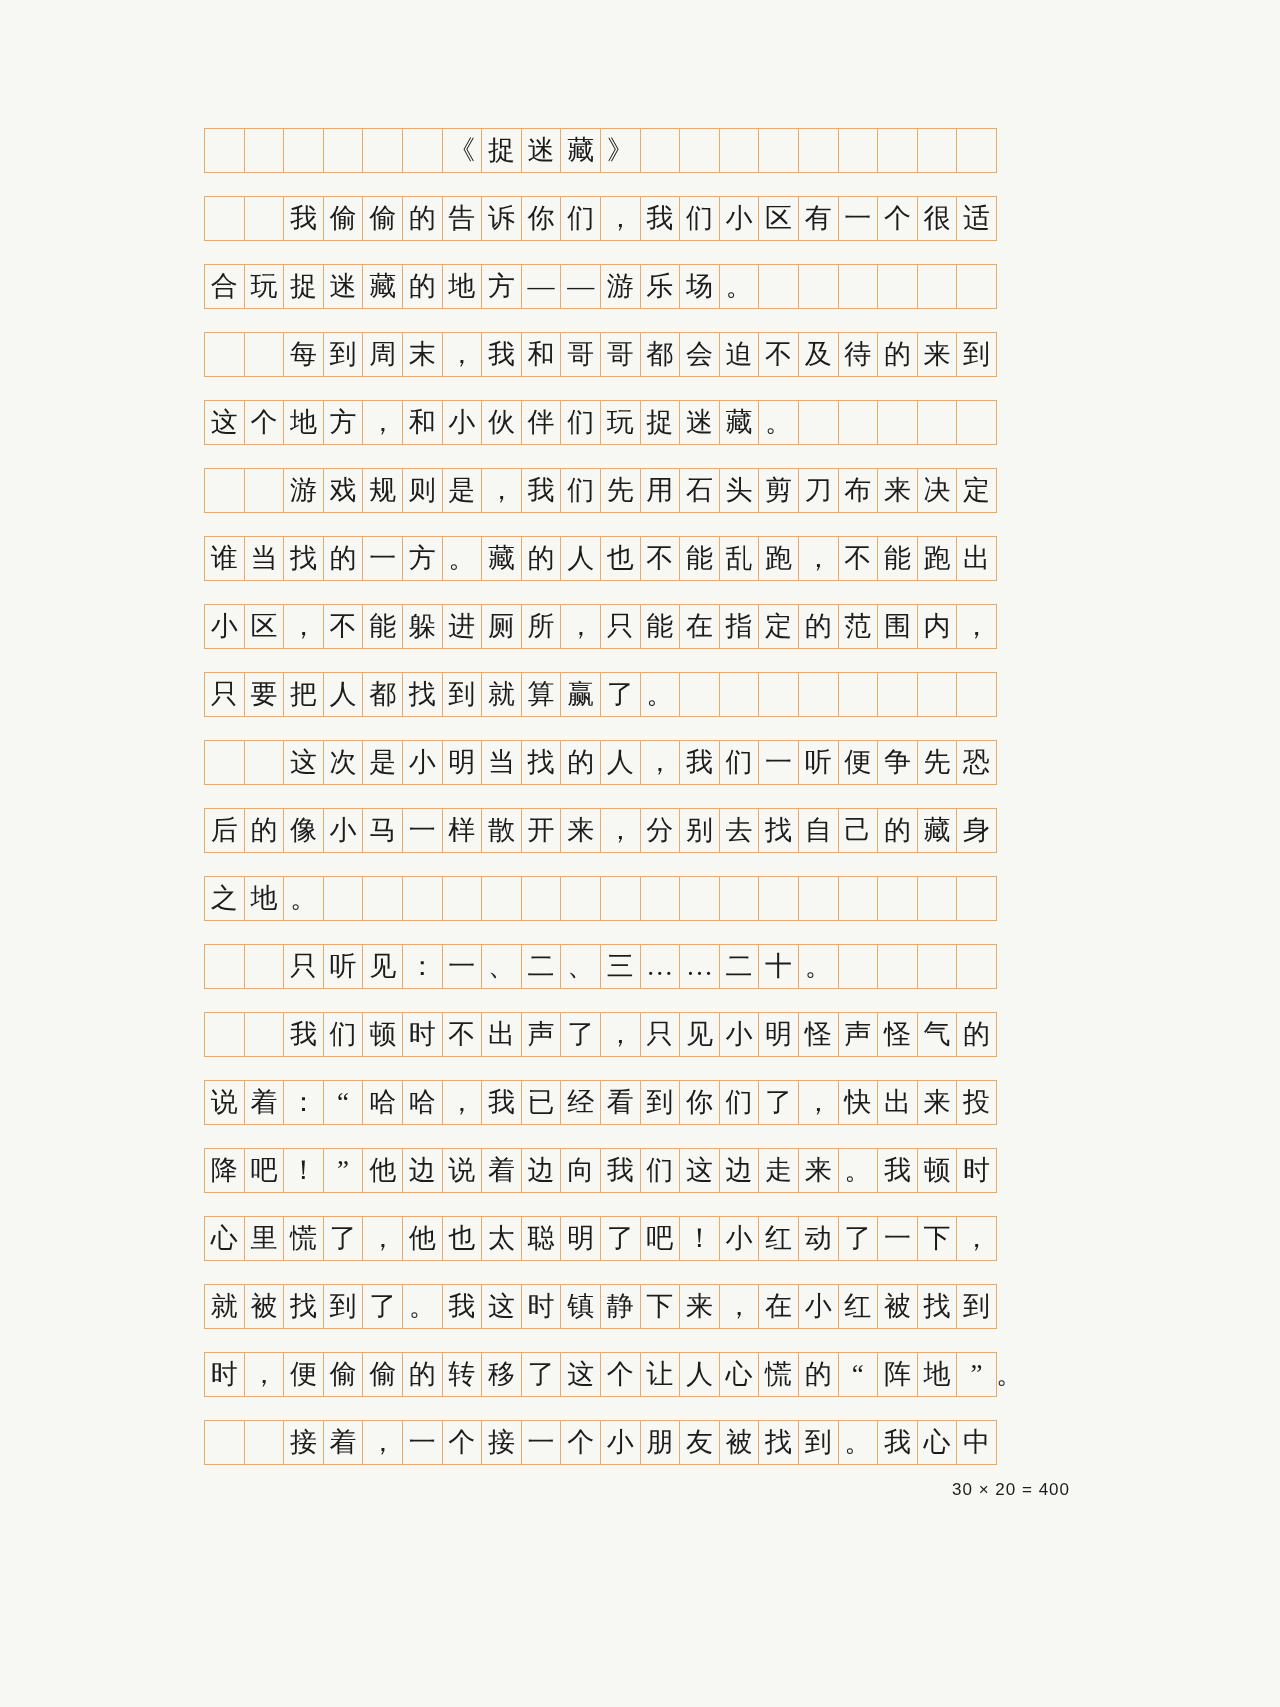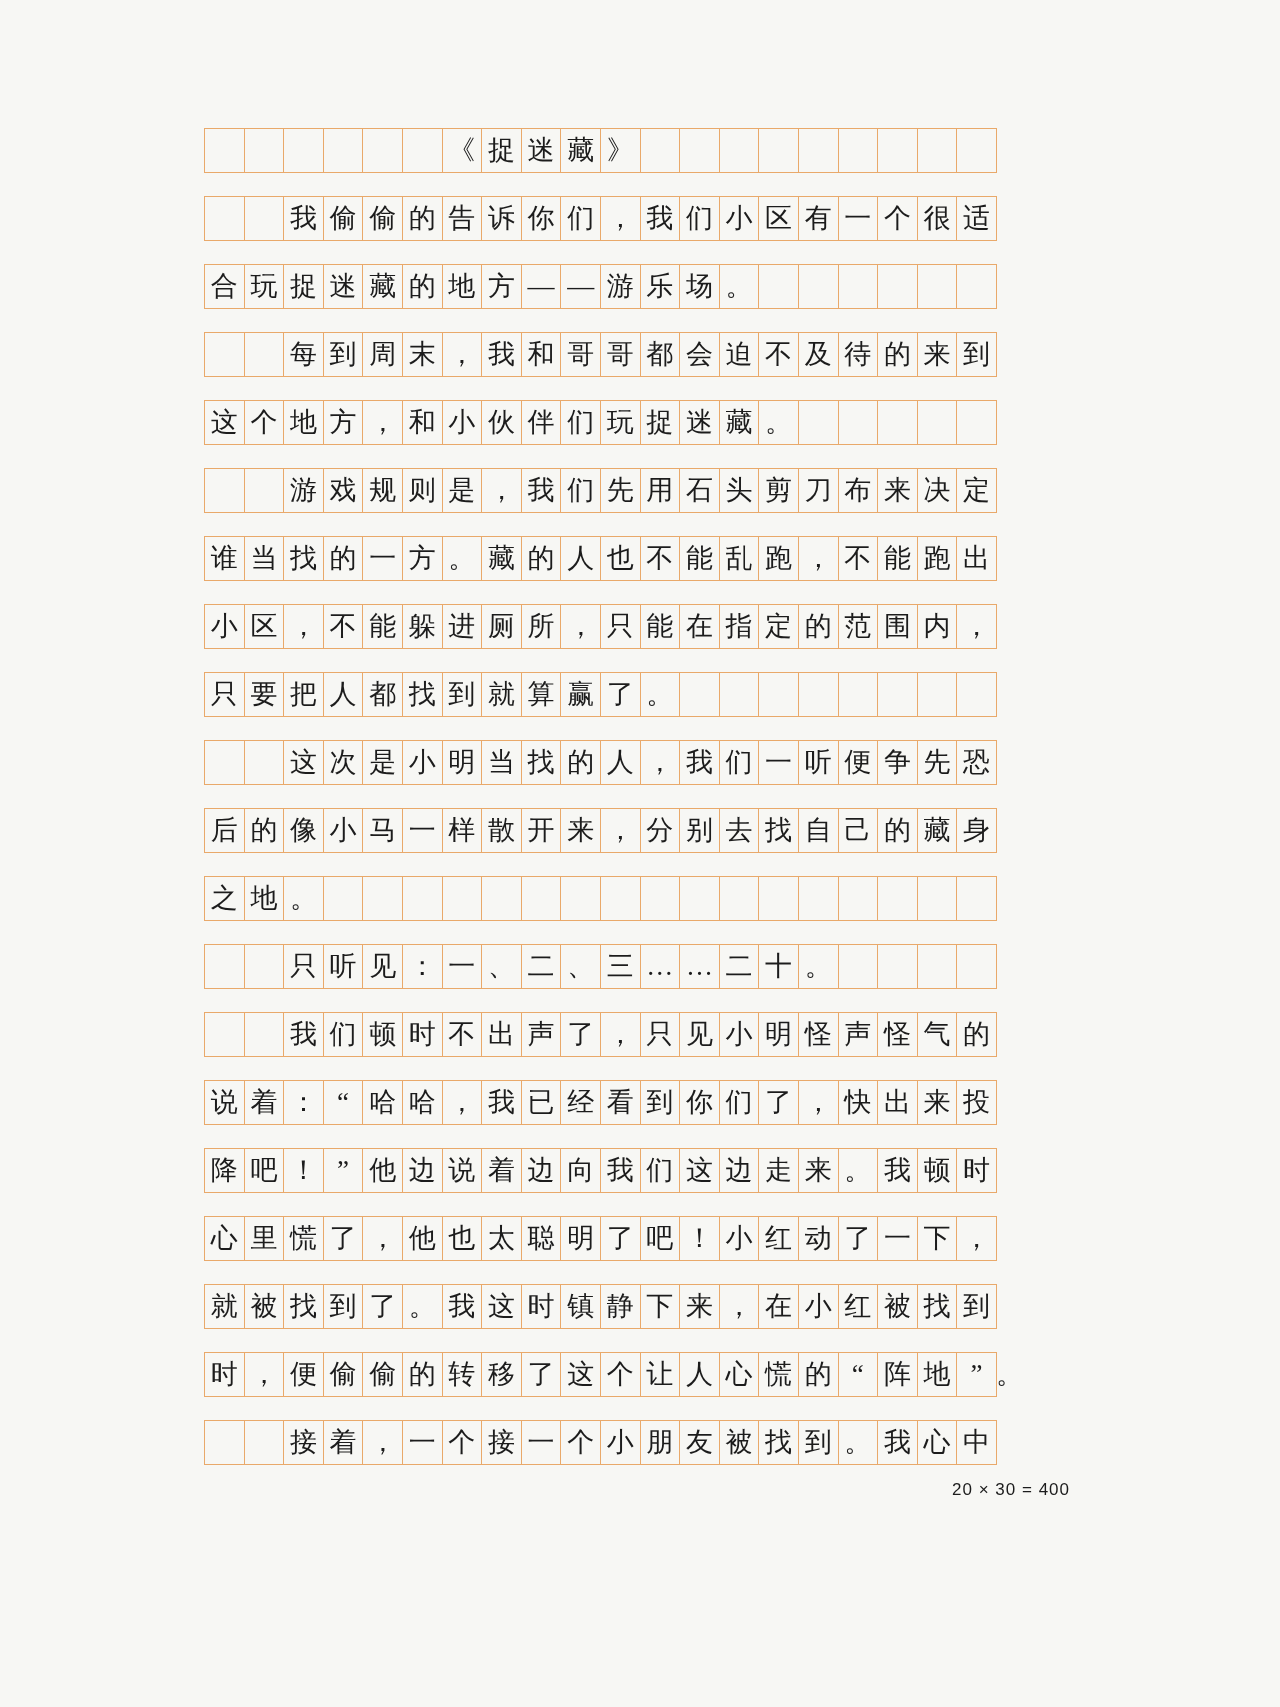--- a/index.html
+++ b/index.html
@@ -579,15 +579,15 @@
             <td>到</td>
             <td>。</td>
             <td>我</td>
             <td>心</td>
             <td>中</td>
           </tr>
         </tbody>
     </table>
   </div>
 
-  <div class="footer">20 × 30 = 400</div>
+  <div class="footer">30 × 20 = 400</div>
 
 </div>
 
 </body></html>

